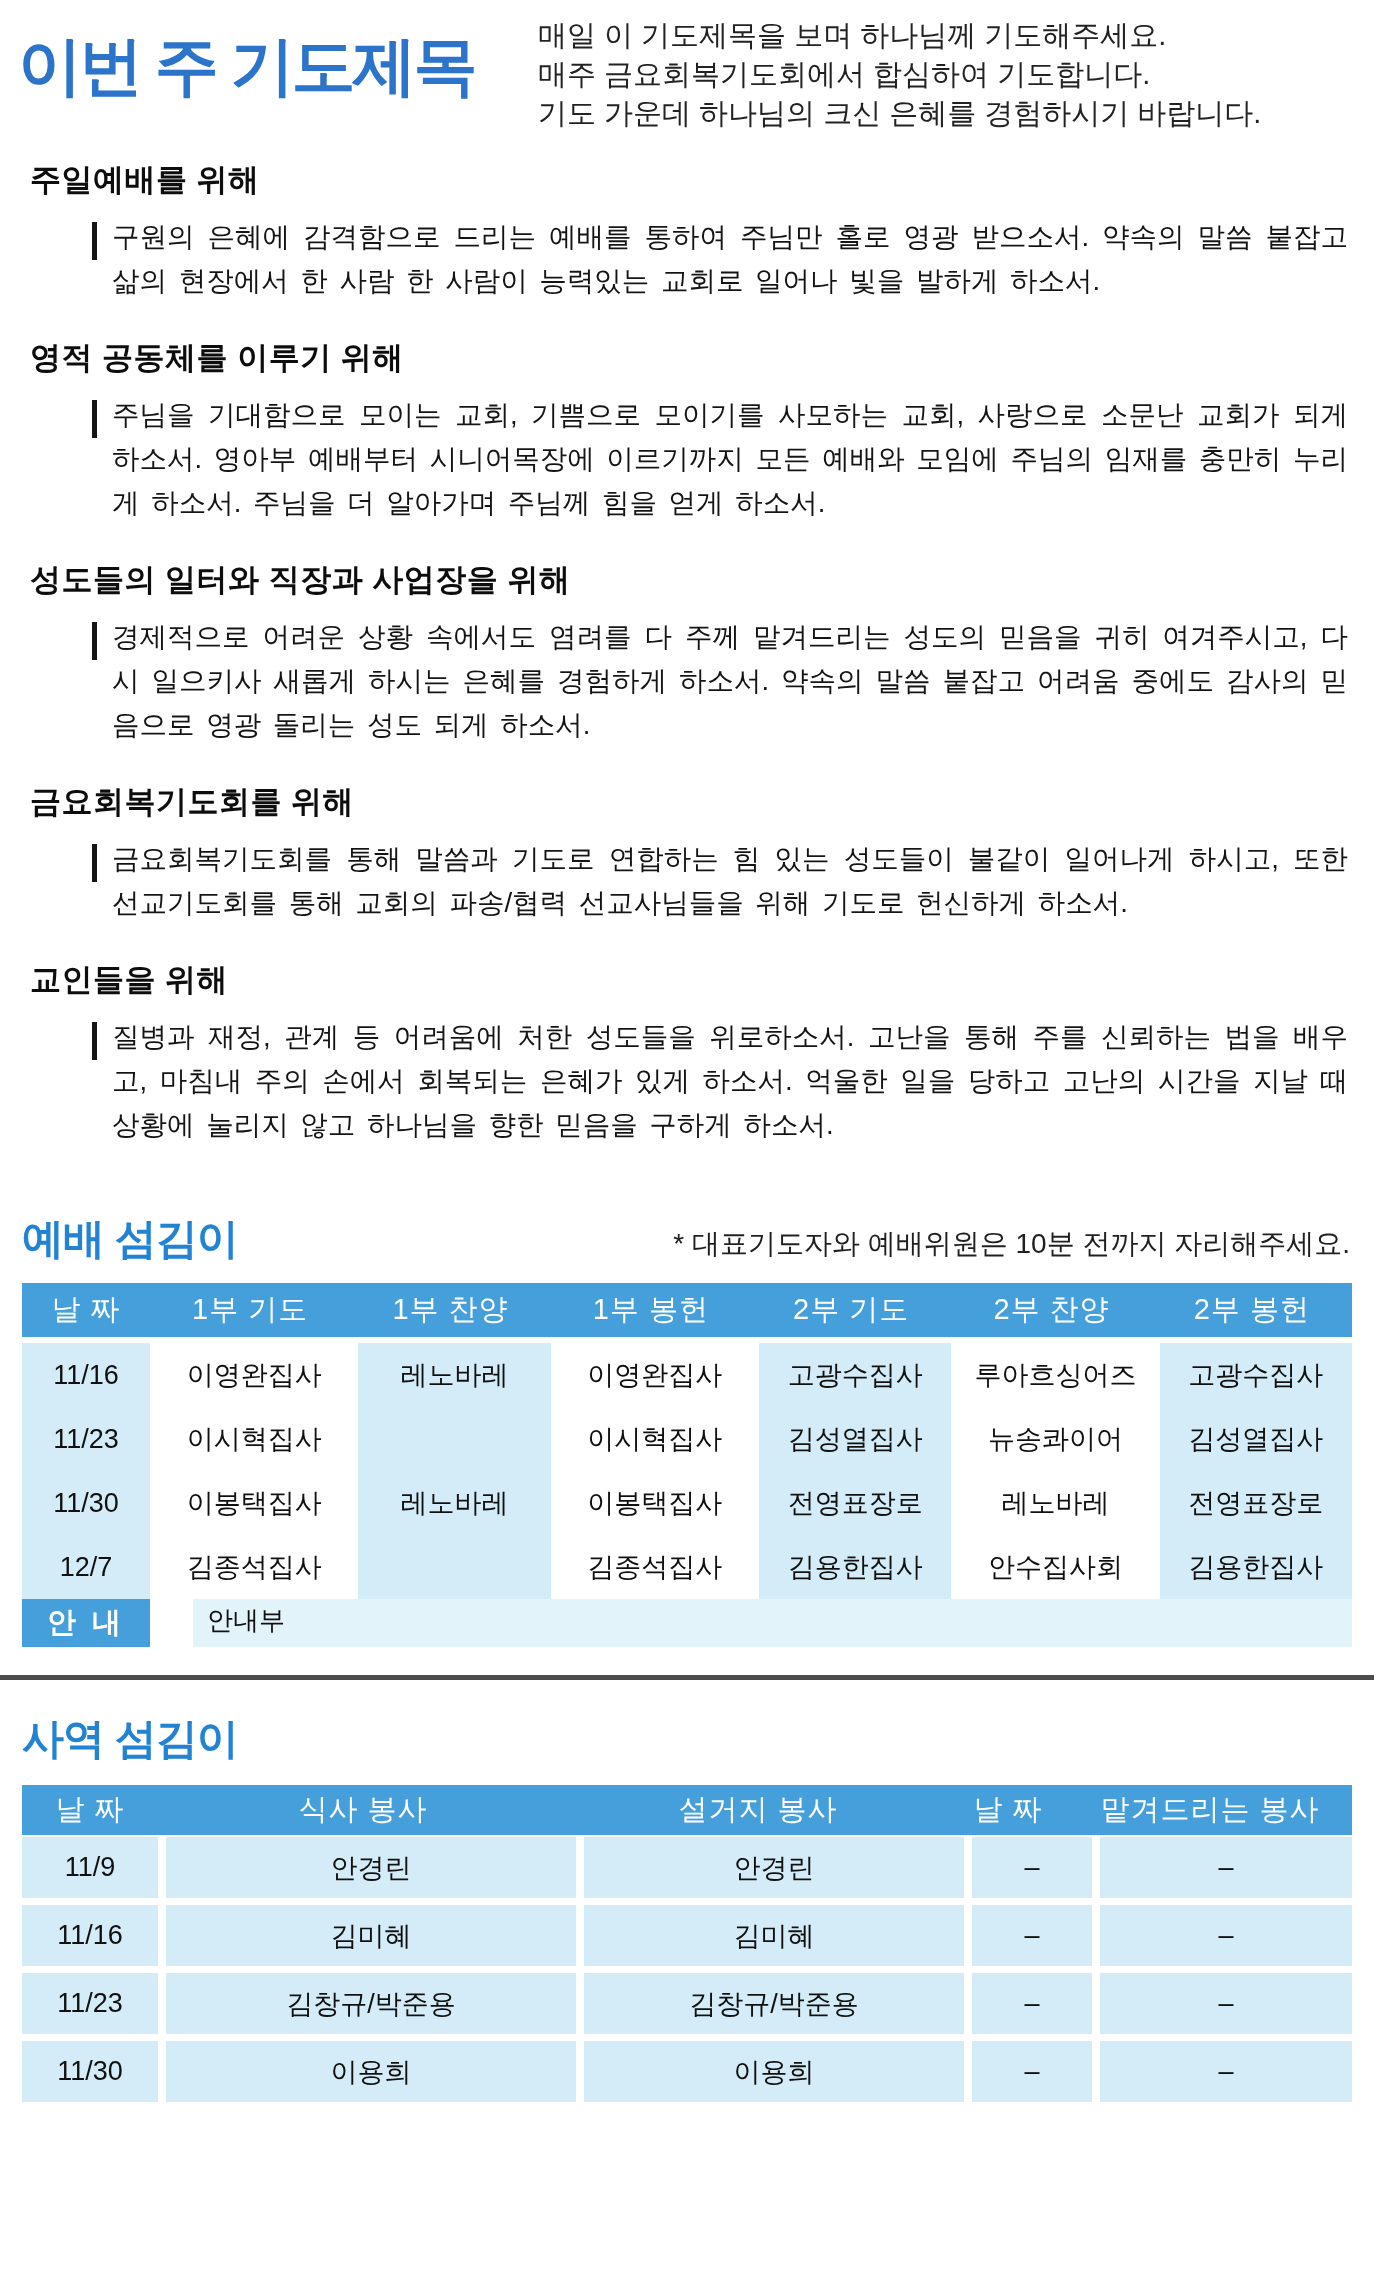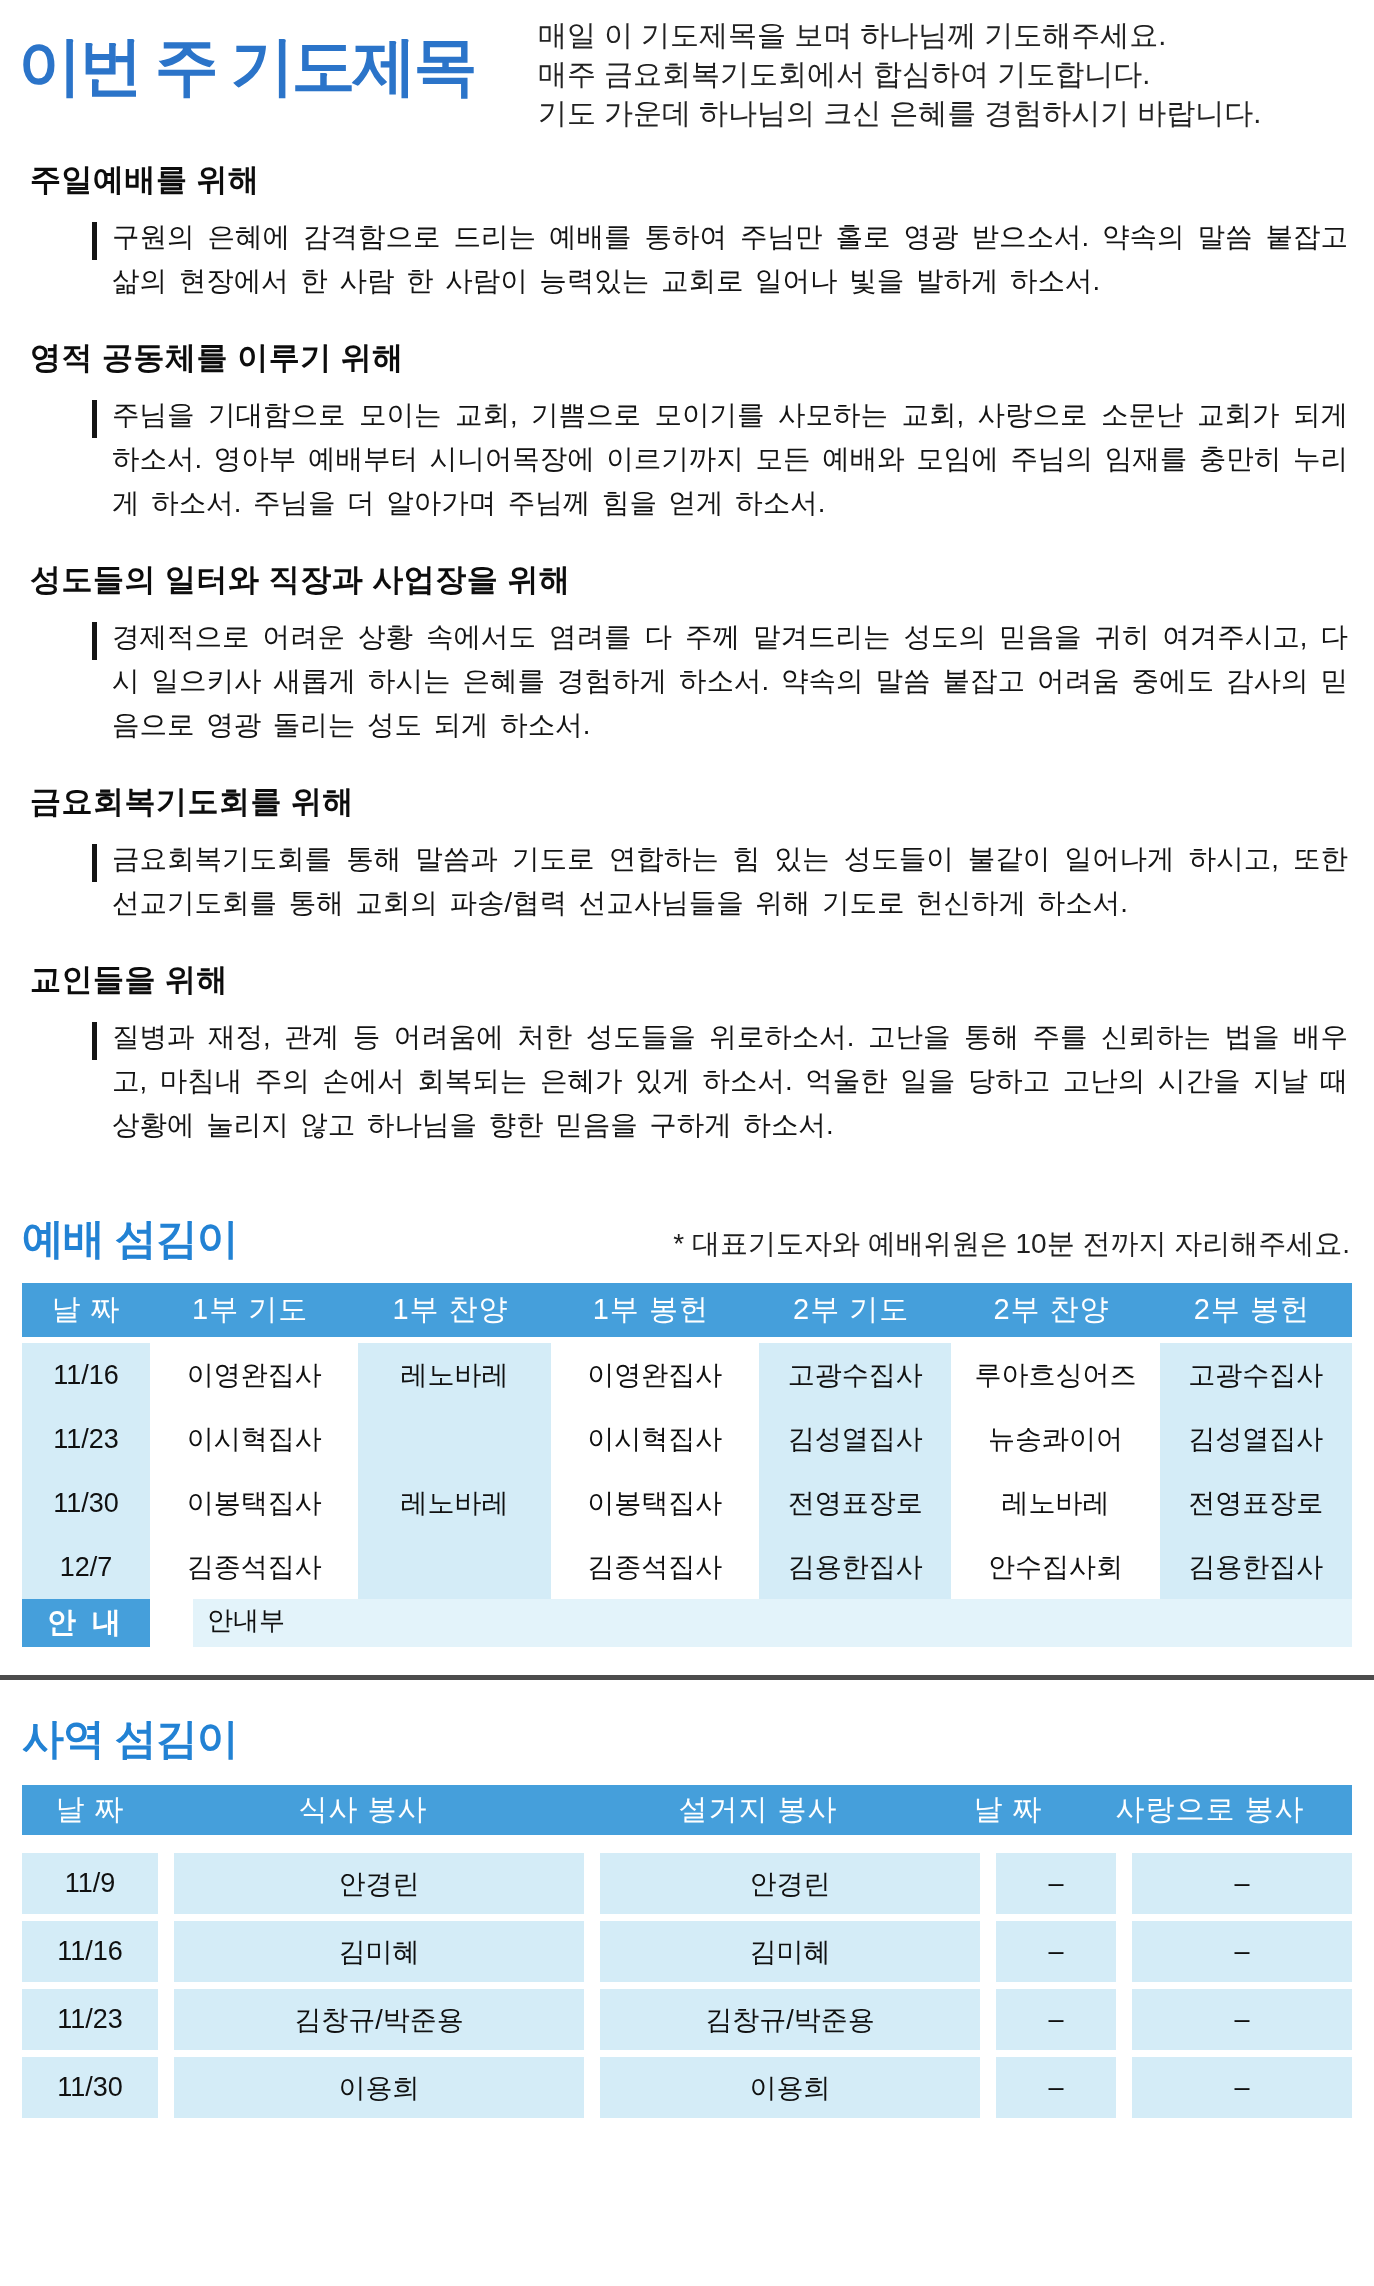--- a/index.html
+++ b/index.html
@@ -64,21 +64,21 @@
   .t1-footer-value{
     flex:1;margin-left:8px;background:#e3f3fa;font-size:26px;color:#101010;
     padding:4px 0 0 14px;
   }
 
   
   .t2{margin:18px 22px 0 22px;width:1330px;}
   .t2 .t-header{grid-template-columns:136px 410px 380px 120px 1fr;height:50px;}
   .t2-body{
     display:grid;grid-template-columns:136px 410px 380px 120px 1fr;
-    column-gap:16px;margin-top:18px;
+    column-gap:8px;margin-top:2px;
   }
   .t2-body .t-col{row-gap:7px;background:transparent;}
   .t2-body .t-cell{background:#d4ecf7;height:61px;flex:0 0 61px;}
 
   .bottom-line{position:absolute;left:0;right:0;bottom:0;height:5px;background:#4c4c4c;}
 </style>
 </head>
 <body>
 
 <div class="page">
@@ -198,21 +198,21 @@
   <div class="table-head-row">
     <div class="blue-heading">사역 섬김이</div>
   </div>
 
   <div class="t2">
     <div class="t-header">
       <div>날 짜</div>
       <div>식사 봉사</div>
       <div>설거지 봉사</div>
       <div>날 짜</div>
-      <div>사랑으로 봉사</div>
+      <div>맡겨드리는 봉사</div>
     </div>
     <div class="t2-body">
       <div class="t-col">
         <div class="t-cell">11/9</div>
         <div class="t-cell">11/16</div>
         <div class="t-cell">11/23</div>
         <div class="t-cell">11/30</div>
       </div>
       <div class="t-col">
         <div class="t-cell">안경린</div>

